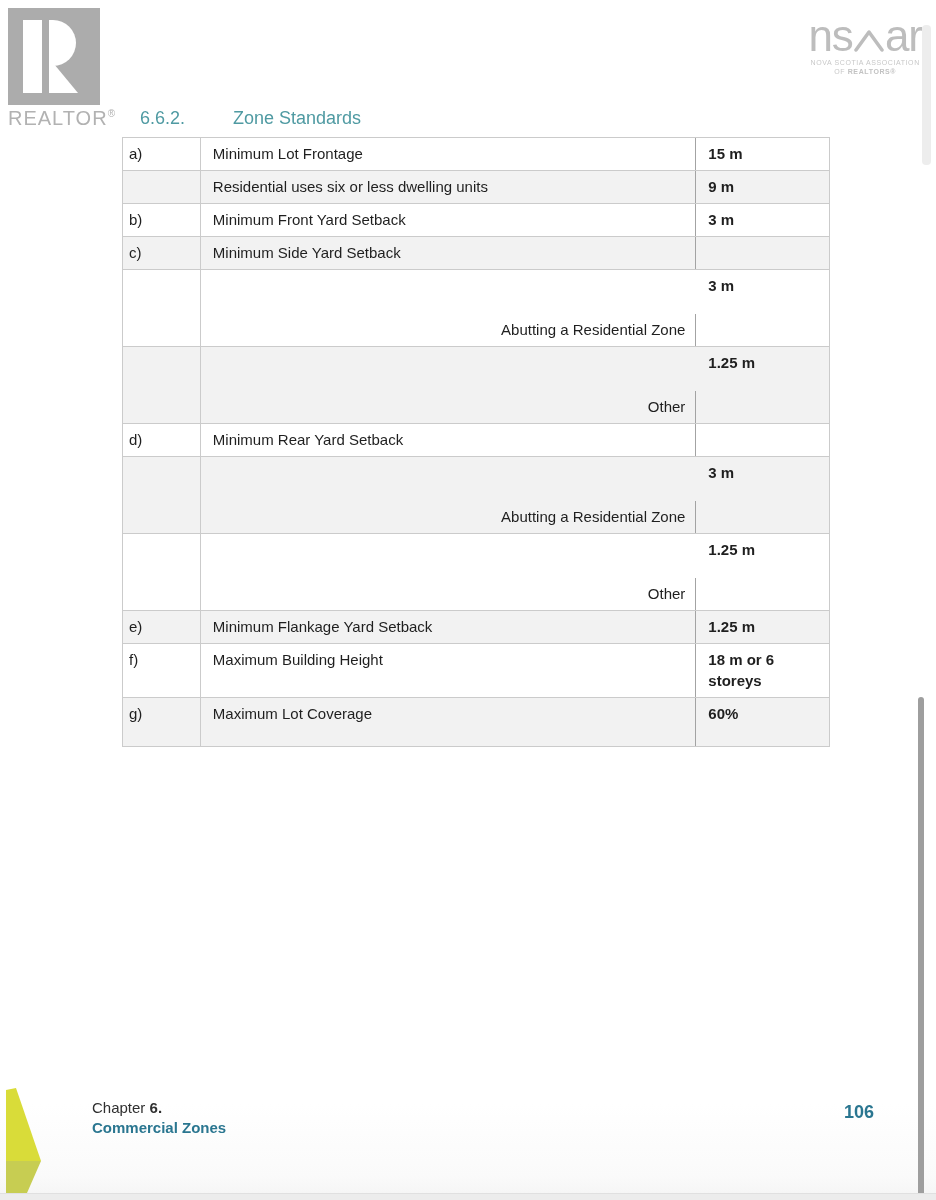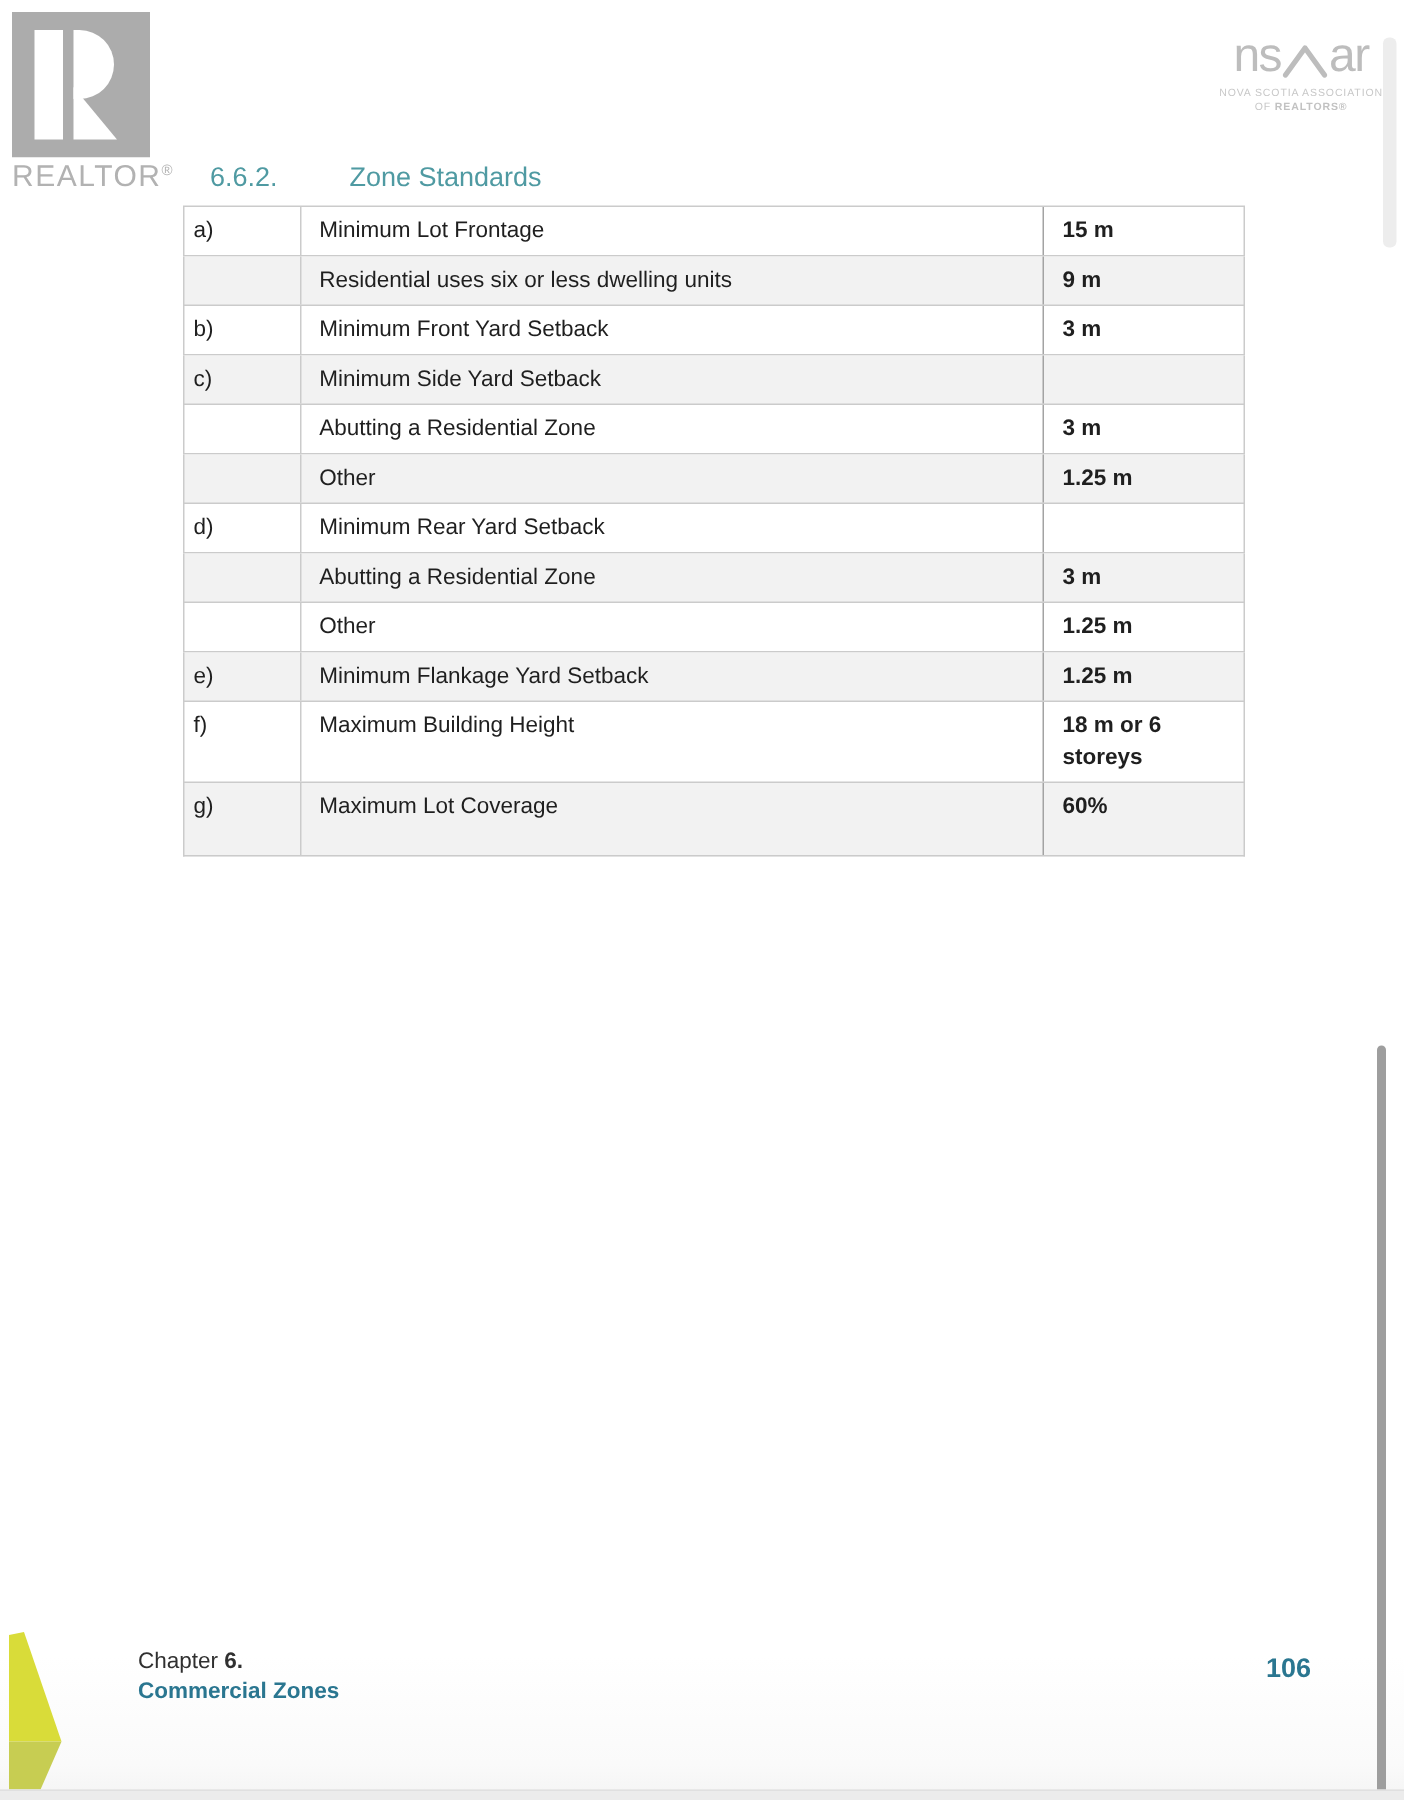--- a/index.html
+++ b/index.html
@@ -14,39 +14,39 @@
   .page { position:absolute; inset:0; background:linear-gradient(#ffffff 0 92%, #fafafa 98%, #f4f4f4 100%); }
 
   
   .realtor { position:absolute; left:8px; top:8px; width:104px; }
   .realtor svg { display:block; }
   .realtor-label { font-size:20px; color:#b2b2b2; letter-spacing:1px; margin-top:2px; }
   .realtor-label sup { font-size:10px; }
 
   
   .nsar { position:absolute; right:14px; top:16px; text-align:center; color:#bdbdbd; }
-  .nsar-main { font-size:32px; font-weight:500; letter-spacing:-1px; line-height:40px; display:flex; align-items:flex-end; justify-content:center; }
+  .nsar-main { font-size:44px; font-weight:500; letter-spacing:-1px; line-height:40px; display:flex; align-items:flex-end; justify-content:center; }
   .nsar-main .roof { margin:0 1px 4px 1px; }
   .nsar-sub { font-size:7px; letter-spacing:0.6px; color:#c8c8c8; line-height:9px; margin-top:2px; }
   .nsar-sub b { color:#c2c2c2; }
 
   
   .heading { position:absolute; left:140px; top:108px; font-size:18px; color:#4f9aa2; }
   .sec-num { display:inline-block; width:93px; }
 
   
   .ztable { position:absolute; left:122px; top:137px; width:708px; font-size:15px; color:#1f1f1f; }
   .trow { display:flex; border:1px solid #cbcbcb; border-top:none; background:#ffffff; min-height:32px; }
   .trow:first-child { border-top:1px solid #cbcbcb; }
   .trow.shaded { background:#f2f2f2; }
   .trow.tall { min-height:49px; }
   .cell { padding:5px 10px 6px 12px; line-height:21px; }
   .cell.letter { width:78px; border-right:1px solid #cbcbcb; padding-left:6px; }
   .cell.label { width:497px; border-right:1px solid #a3a3a3; }
-  .cell.label.center { text-align:left; }
+  .cell.label.center { text-align:right;margin-top:44px; }
   .cell.value { width:133px; font-weight:bold; }
 
   
   .footer-left { position:absolute; left:92px; top:1098px; font-size:15px; line-height:20px; color:#303030; }
   .chapter-title { color:#2a7690; font-weight:bold; }
   .page-number { position:absolute; right:62px; top:1102px; font-size:18px; font-weight:bold; color:#2a7690; }
 
   
   .corner-arrow { position:absolute; left:0; bottom:6px; }
 

